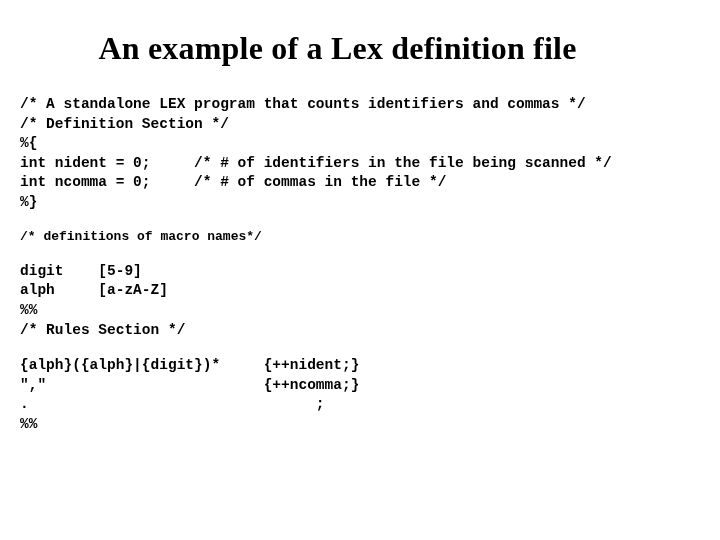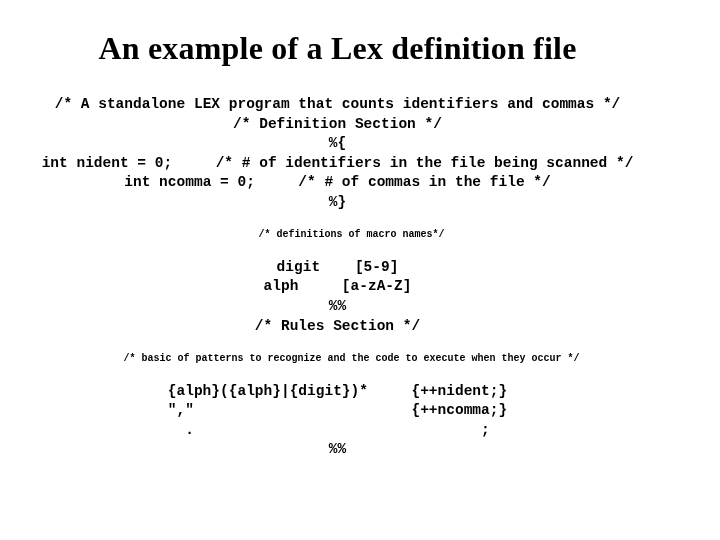--- a/index.html
+++ b/index.html
@@ -24,44 +24,41 @@
     margin: 0 0 28px 0;
     letter-spacing: 0.2px;
   }
   pre.code {
     font-family: "Courier New", Courier, monospace;
     font-size: 14.5px;
     font-weight: bold;
     line-height: 1.35;
     white-space: pre;
     margin: 0 0 16px 0;
-    text-align: center;
   }
   pre.code.small {
-    font-size: 10px;
+    font-size: 13px;
     line-height: 1.35;
-    margin-left: 28px;
   }
 </style>
 </head>
 <body>
 
 <div class="slide">
   <h1 class="title">An example of a Lex definition file</h1>
 
   <pre class="code">/* A standalone LEX program that counts identifiers and commas */
 /* Definition Section */
 %{
 int nident = 0;     /* # of identifiers in the file being scanned */
 int ncomma = 0;     /* # of commas in the file */
 %}</pre>
 
   <pre class="code small">/* definitions of macro names*/</pre>
   <pre class="code">digit    [5-9]
 alph     [a-zA-Z]
 %%
 /* Rules Section */</pre>
-  <pre class="code small">/* basic of patterns to recognize and the code to execute when they occur */</pre>
   <pre class="code">{alph}({alph}|{digit})*     {++nident;}
 ","                         {++ncomma;}
 .                                 ;
 %%</pre>
 </div>
 
 </body></html>

